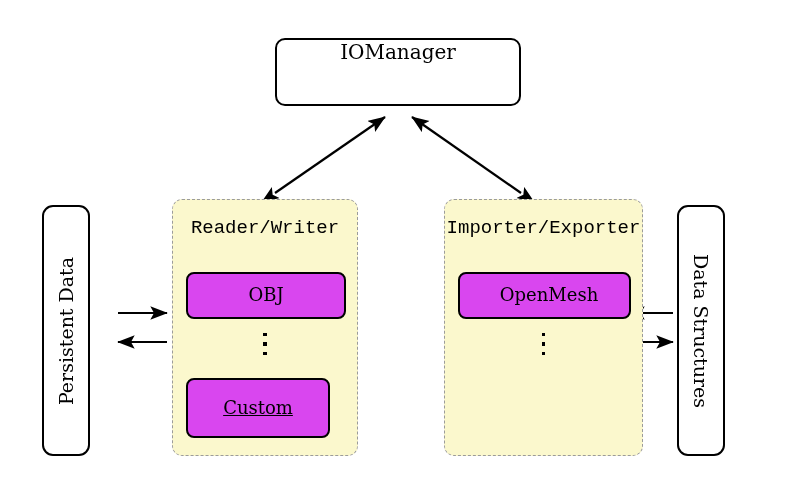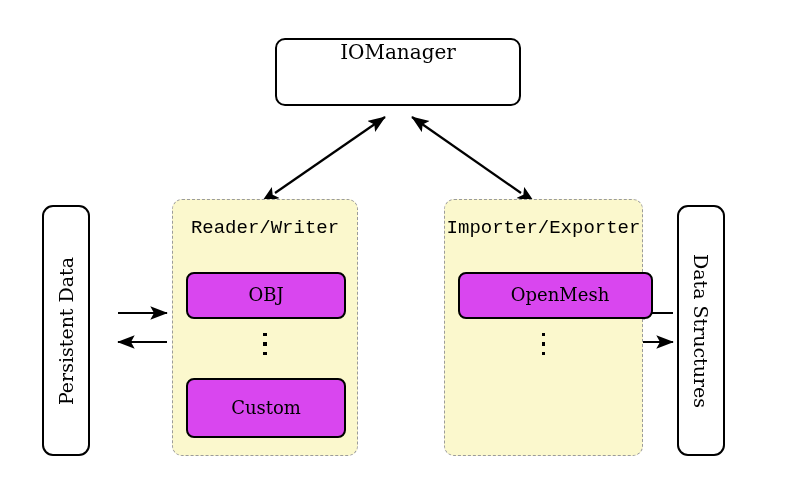--- a/index.html
+++ b/index.html
@@ -86,27 +86,28 @@
   }
   #box-obj {
     left: 13px;
     top: 72px;
     width: 160px;
     height: 47px;
   }
   #box-custom-file {
     left: 13px;
     top: 178px;
-    width: 160px;
+    width: 144px;
     height: 60px;
+    text-decoration: underline;
   }
   #box-openmesh {
     left: 13px;
     top: 72px;
-    width: 195px;
+    width: 173px;
     height: 47px;
     padding-left: 9px;
   }
   #box-custom-struct {
     left: 13px;
     top: 178px;
     width: 173px;
     height: 60px;
   }
   .vdots {

